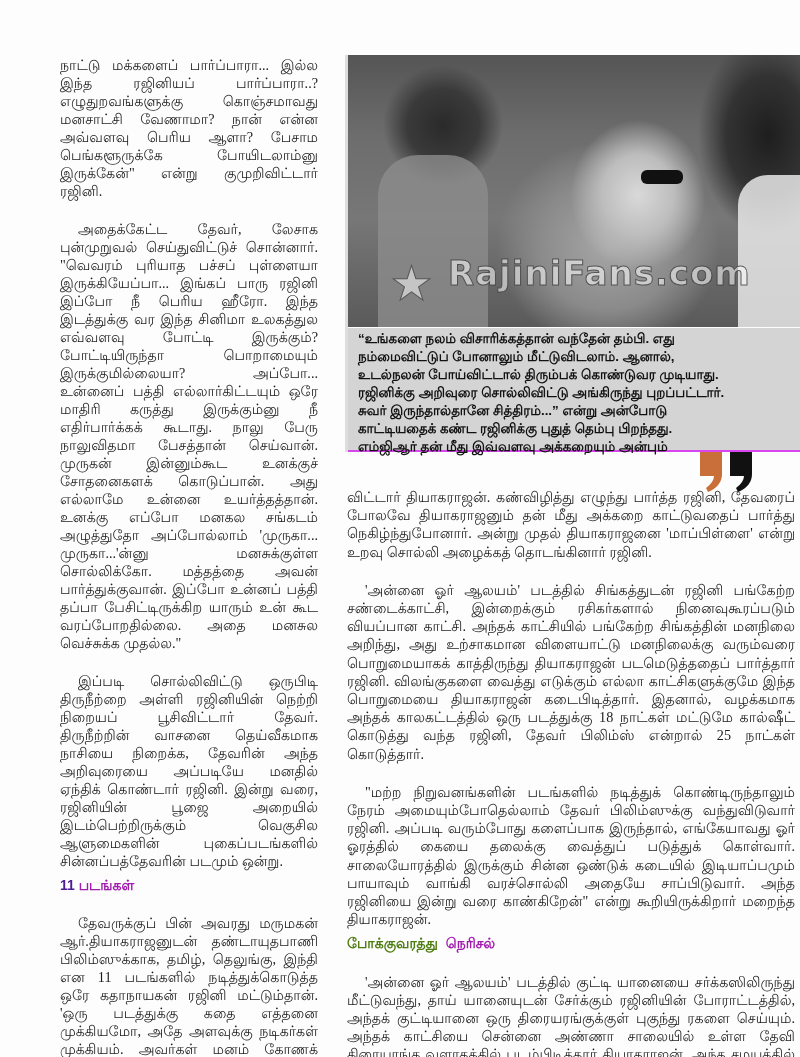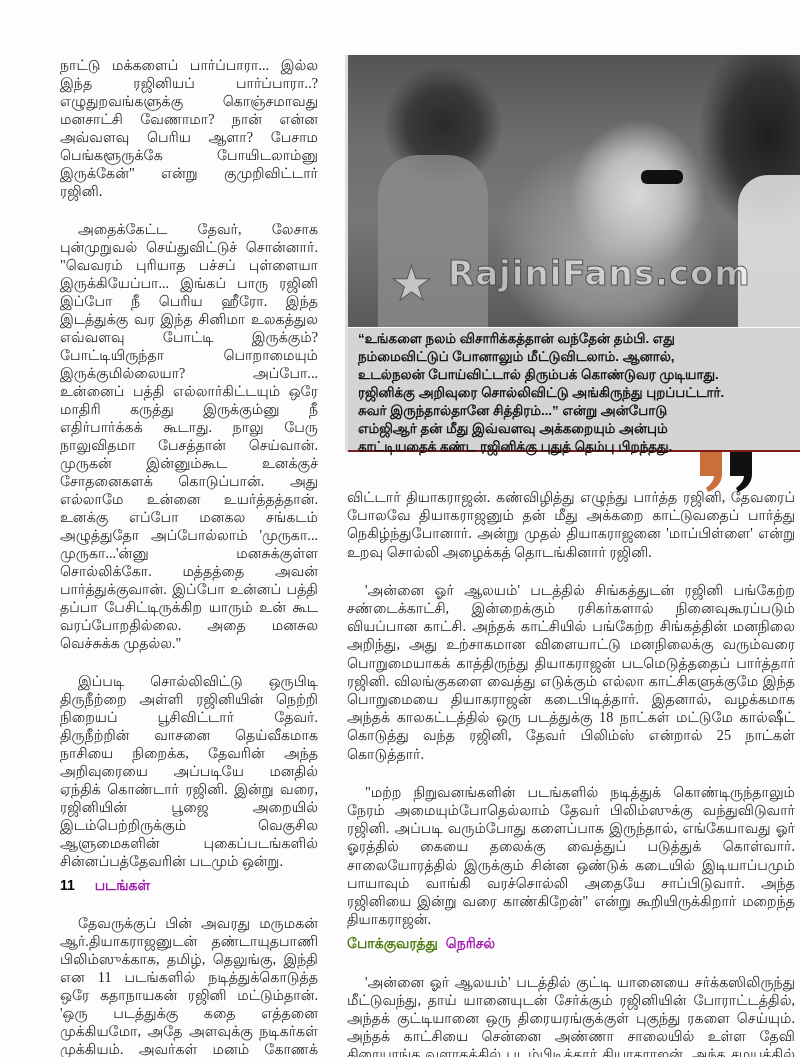--- a/index.html
+++ b/index.html
@@ -14,21 +14,21 @@
   .col-right {
     position: absolute; left: 347px; top: 488px; width: 448px;
     font-size: 14.2px; line-height: 18.2px; text-align: justify;
   }
   p { margin: 0 0 5px 0; }
   p.indent { text-indent: 18px; margin-top: 20px; }
   .subhead {
     font-family: "Liberation Sans", "DejaVu Sans", sans-serif; font-weight: bold;
     font-size: 14px; margin: 6px 0 7px 0;
   }
-  .subhead .num { color: #000000; margin-right: 16px; }
+  .subhead .num { color: #4c1d95; margin-right: 0; }
   .subhead .accent { color: #a21caf; }
   .subhead .dark { color: #4d7c0f; margin-right: 4px; }
   .photo {
     position: absolute; left: 348px; top: 55px; width: 452px; height: 272px;
     background:
       radial-gradient(ellipse 90px 100px at 290px 140px, #d9d9d9 0%, #bdbdbd 40%, transparent 75%),
       radial-gradient(ellipse 140px 130px at 260px 190px, #a7a7a7 0%, #8a8a8a 50%, transparent 80%),
       radial-gradient(ellipse 60px 60px at 95px 70px, #2a2a2a 0%, #3a3a3a 60%, transparent 100%),
       radial-gradient(ellipse 70px 100px at 420px 80px, #1e1e1e 0%, #333 60%, transparent 100%),
       linear-gradient(180deg, #555 0%, #6d6d6d 30%, #777 60%, #5a5a5a 100%);
@@ -51,21 +51,21 @@
     font-family: "DejaVu Sans", sans-serif; font-size: 34px; font-weight: bold;
     color: rgba(255,255,255,0.55); -webkit-text-stroke: 1px rgba(60,60,60,0.8);
     letter-spacing: 1px;
   }
   .watermark-star {
     position: absolute; left: 42px; top: 200px; font-size: 48px; color: rgba(240,240,240,0.6);
     -webkit-text-stroke: 1px #555;
   }
   .caption {
     position: absolute; left: 348px; top: 328px; width: 452px; height: 124px;
-    background: #d4d4d4; border-bottom: 2px solid #7f1d1d;
+    background: #d4d4d4; border-bottom: 2px solid #d946ef;
     font-family: "Liberation Sans", "DejaVu Sans", sans-serif; font-weight: bold;
     font-size: 13.4px; line-height: 18px; color: #111; padding: 2px 0 0 10px; box-sizing: border-box;
   }
   .caption div { white-space: nowrap; }
   .quote-mark {
     position: absolute; top: 452px; width: 24px; height: 40px;
   }
   .quote-orange { left: 700px; }
   .quote-black { left: 730px; }
   .photo-frame-left {
@@ -95,22 +95,22 @@
   <span class="watermark-star">★</span>
   <span class="watermark">RajiniFans.com</span>
 </div>
 
 <div class="caption">
   <div>“உங்களை நலம்  விசாரிக்கத்தான் வந்தேன் தம்பி. எது</div>
   <div>நம்மைவிட்டுப் போனாலும் மீட்டுவிடலாம். ஆனால்,</div>
   <div>உடல்நலன் போய்விட்டால் திரும்பக் கொண்டுவர முடியாது.</div>
   <div>ரஜினிக்கு அறிவுரை சொல்லிவிட்டு அங்கிருந்து புறப்பட்டார்.</div>
   <div>சுவர் இருந்தால்தானே சித்திரம்...” என்று அன்போடு</div>
+  <div>காட்டியதைக் கண்ட ரஜினிக்கு புதுத் தெம்பு பிறந்தது.</div>
   <div>எம்ஜிஆர் தன் மீது இவ்வளவு அக்கறையும் அன்பும்</div>
-  <div>காட்டியதைக் கண்ட ரஜினிக்கு புதுத் தெம்பு பிறந்தது.</div>
 </div>
 
 <svg class="quote-mark quote-orange" viewBox="0 0 24 40">
   <path d="M0 0 H22 V22 Q22 34 8 40 L6 36 Q14 30 14 24 H0 Z" fill="#c9703a"></path>
 </svg>
 <svg class="quote-mark quote-black" viewBox="0 0 24 40">
   <path d="M0 0 H22 V22 Q22 34 8 40 L6 36 Q14 30 14 24 H0 Z" fill="#111"></path>
 </svg>
 
 <div class="col-right">

